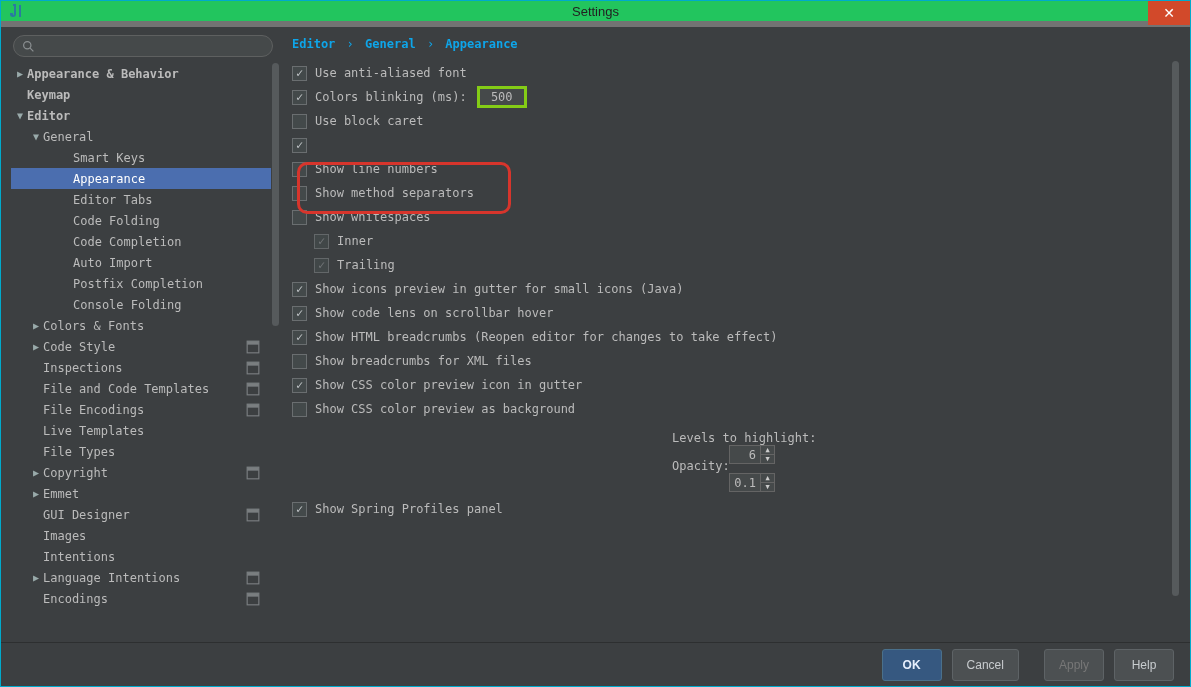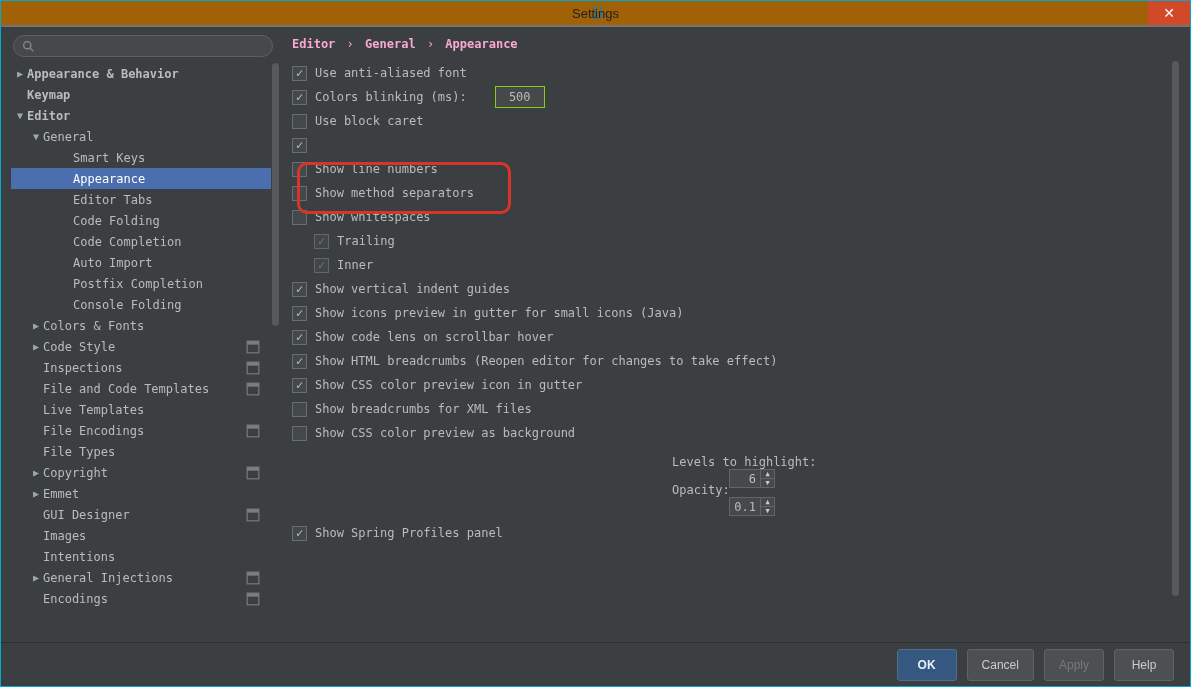--- a/index.html
+++ b/index.html
@@ -7,25 +7,24 @@
     width: 1191px; height: 687px;
     font-family: "DejaVu Sans Mono", "Consolas", monospace;
     font-size: 12px;
     background: #3c3f41;
     color: #bbbbbb;
     overflow: hidden;
   }
   .window { width: 100%; height: 100%; border: 1px solid #00aacc; display: flex; flex-direction: column; }
   
   .titlebar {
-    height: 26px; background: #a16207;
+    height: 26px; background: #22c55e;
     display: flex; align-items: center; position: relative;
     color: #222; font-family: sans-serif;
-    border-bottom: 2px solid #737373;
-    justify-content: center;
+    border-bottom: 6px solid #737373;
   }
   .titlebar .app-icon { width: 22px; height: 22px; margin-left: 6px; display:flex; align-items:center; justify-content:center;}
   .titlebar .title { position:absolute; left:0; right:0; text-align:center; font-size:13px; }
   .titlebar .close {
     position:absolute; right:0; top:0; width:42px; height:24px;
     background:#d2492a; color:#fff; display:flex; align-items:center; justify-content:center;
     font-size:14px; cursor:pointer;
   }
   
   .body { flex:1; display:flex; flex-direction:column; background:#3c3f41; }
@@ -51,21 +50,21 @@
   .tree .row.selected { background:#4b6eaf; color:#fff; }
   .tree .arrow { width:14px; text-align:center; font-size:10px; color:#9aa; }
   .tree .arrow.blank { visibility:hidden; }
   .tree .lbl { flex:1; }
   .tree .group-icon { width:14px; height:14px; margin-left:4px; }
   .tree .d0 { padding-left: 2px; }
   .tree .d1 { padding-left: 18px; }
   .tree .d2 { padding-left: 48px; }
   
   .content { flex:1; display:flex; flex-direction:column; padding:6px 10px 0 4px; min-width:0; }
-  .breadcrumb { padding:4px 0 10px 4px; font-weight:bold; color:#f9a8d4; }
+  .breadcrumb { padding:4px 0 10px 4px; font-weight:bold; color:#0ea5e9; }
   .breadcrumb .sep { padding:0 4px; font-weight:normal; }
   .opts { flex:1; overflow:hidden; position:relative; }
   .opts-scroll { position:absolute; right:0; top:0; bottom:0; width:9px; }
   .opts-scroll-thumb { position:absolute; left:1px; right:1px; top:0; height:92%; background:#565a5c; border-radius:4px; }
   .opt {
     display:flex; align-items:center; height:24px; color:#bbbbbb;
     padding-left:4px;
     text-align:center;
   }
   .opt.sub { padding-left:26px; }
@@ -73,21 +72,21 @@
     width:15px; height:15px; border:1px solid #6a6e70; background:#43494a;
     margin-right:8px; display:flex; align-items:center; justify-content:center; flex-shrink:0;
   }
   .cb.checked::after {
     content:"✓"; color:#bfc3c5; font-size:12px; line-height:1; font-weight:bold;
   }
   .cb.disabled { opacity:.85; }
   .cb.disabled.checked::after { color:#7a7e80; }
   .opt .txt { }
   .opt .numbox {
-    margin-left:28px; width:50px; height:22px; background:#45494a; border:1px solid #84cc16;
+    margin-left:10px; width:50px; height:22px; background:#45494a; border:3px solid #84cc16;
     color:#bbb; display:flex; align-items:center; justify-content:center;
   }
   .spinner {
     margin-left:10px; height:22px; border:1px solid #646464; background:#45494a;
     display:flex; align-items:center;
   }
   .spinner .val { width:30px; text-align:right; padding-right:4px; }
   .spinner .btns { width:14px; height:100%; border-left:1px solid #646464; display:flex; flex-direction:column; }
   .spinner .btns div { flex:1; display:flex; align-items:center; justify-content:center; font-size:7px; color:#ccc; }
   .spinner .btns div:first-child { border-bottom:1px solid #646464; }
@@ -104,21 +103,21 @@
     display:flex; align-items:center; justify-content:flex-end; gap:10px; padding:0 16px;
     background:#3c3f41;
   }
   .btn {
     min-width:60px; height:32px; padding:0 14px;
     background:#4c5052; border:1px solid #5e6366; color:#c8cccf;
     display:flex; align-items:center; justify-content:center; font-family:sans-serif; font-size:12px;
     cursor:pointer; border-radius:3px;
   }
   .btn.primary { background:#365880; border-color:#4a708b; color:#e6eefc; font-weight:bold; }
-  .btn.disabled { color:#777; cursor:default; }
+  .btn.disabled { color:#777; cursor:default;margin-left:15px; }
 </style>
 </head>
 <body>
 
 <div class="window">
   <div class="titlebar">
     <span class="app-icon">
       <svg width="16" height="16" viewBox="0 0 16 16">
           <path d="M3 2h2v9a2 2 0 1 1-4 0h2" fill="none" stroke="#2a7aa0" stroke-width="2"></path>
           <rect x="9" y="2" width="2" height="12" fill="#2a7aa0"></rect>
@@ -248,36 +247,36 @@
                   <span class="lbl">File and Code Templates</span>
                   <svg width="12" height="12" viewBox="0 0 12 12" class="group-icon">
                     <rect x="1" y="1" width="10" height="10" fill="none" stroke="#7a7e80"></rect>
                     <rect x="1" y="1" width="10" height="3" fill="#7a7e80"></rect>
                   </svg>
                 </div>
               </li>
               <li>
                 <div class="row d1">
                   <span class="arrow blank">▶</span>
+                  <span class="lbl">File Encodings</span>
+                  <svg width="12" height="12" viewBox="0 0 12 12" class="group-icon">
+                    <rect x="1" y="1" width="10" height="10" fill="none" stroke="#7a7e80"></rect>
+                    <rect x="1" y="1" width="10" height="3" fill="#7a7e80"></rect>
+                  </svg>
+                </div>
+              </li>
+              <li>
+                <div class="row d1">
+                  <span class="arrow blank">▶</span>
                   <span class="lbl">Live Templates</span>
                 </div>
               </li>
               <li>
                 <div class="row d1">
                   <span class="arrow blank">▶</span>
-                  <span class="lbl">File Encodings</span>
-                  <svg width="12" height="12" viewBox="0 0 12 12" class="group-icon">
-                    <rect x="1" y="1" width="10" height="10" fill="none" stroke="#7a7e80"></rect>
-                    <rect x="1" y="1" width="10" height="3" fill="#7a7e80"></rect>
-                  </svg>
-                </div>
-              </li>
-              <li>
-                <div class="row d1">
-                  <span class="arrow blank">▶</span>
                   <span class="lbl">File Types</span>
                 </div>
               </li>
               <li>
                 <div class="row d1">
                   <span class="arrow">▶</span>
                   <span class="lbl">Copyright</span>
                   <svg width="12" height="12" viewBox="0 0 12 12" class="group-icon">
                     <rect x="1" y="1" width="10" height="10" fill="none" stroke="#7a7e80"></rect>
                     <rect x="1" y="1" width="10" height="3" fill="#7a7e80"></rect>
@@ -308,21 +307,21 @@
               </li>
               <li>
                 <div class="row d1">
                   <span class="arrow blank">▶</span>
                   <span class="lbl">Intentions</span>
                 </div>
               </li>
               <li>
                 <div class="row d1">
                   <span class="arrow">▶</span>
-                  <span class="lbl">General Injections</span>
+                  <span class="lbl">Language Intentions</span>
                   <svg width="12" height="12" viewBox="0 0 12 12" class="group-icon">
                     <rect x="1" y="1" width="10" height="10" fill="none" stroke="#7a7e80"></rect>
                     <rect x="1" y="1" width="10" height="3" fill="#7a7e80"></rect>
                   </svg>
                 </div>
               </li>
               <li>
                 <div class="row d1">
                   <span class="arrow blank">▶</span>
                   <span class="lbl">Encodings</span>
@@ -372,49 +371,45 @@
           <div class="opt">
               <span class="cb"></span>
               <span class="txt">Show method separators</span>
             </div>
           <div class="opt">
               <span class="cb"></span>
               <span class="txt">Show whitespaces</span>
             </div>
           <div class="opt sub">
               <span class="cb checked disabled"></span>
-              <span class="txt">Trailing</span>
+              <span class="txt">Inner</span>
             </div>
           <div class="opt sub">
               <span class="cb checked disabled"></span>
-              <span class="txt">Inner</span>
-            </div>
-          <div class="opt">
-              <span class="cb checked"></span>
-              <span class="txt">Show vertical indent guides</span>
+              <span class="txt">Trailing</span>
             </div>
           <div class="opt">
               <span class="cb checked"></span>
               <span class="txt">Show icons preview in gutter for small icons (Java)</span>
             </div>
           <div class="opt">
               <span class="cb checked"></span>
               <span class="txt">Show code lens on scrollbar hover</span>
             </div>
           <div class="opt">
               <span class="cb checked"></span>
               <span class="txt">Show HTML breadcrumbs (Reopen editor for changes to take effect)</span>
             </div>
           <div class="opt">
+              <span class="cb"></span>
+              <span class="txt">Show breadcrumbs for XML files</span>
+            </div>
+          <div class="opt">
               <span class="cb checked"></span>
               <span class="txt">Show CSS color preview icon in gutter</span>
-            </div>
-          <div class="opt">
-              <span class="cb"></span>
-              <span class="txt">Show breadcrumbs for XML files</span>
             </div>
           <div class="opt">
               <span class="cb"></span>
               <span class="txt">Show CSS color preview as background</span>
             </div>
           <div class="gap"></div>
           <div class="field-row">
             <span class="flabel">Levels to highlight:</span>
             <div class="spinner">
               <span class="val">6</span>

